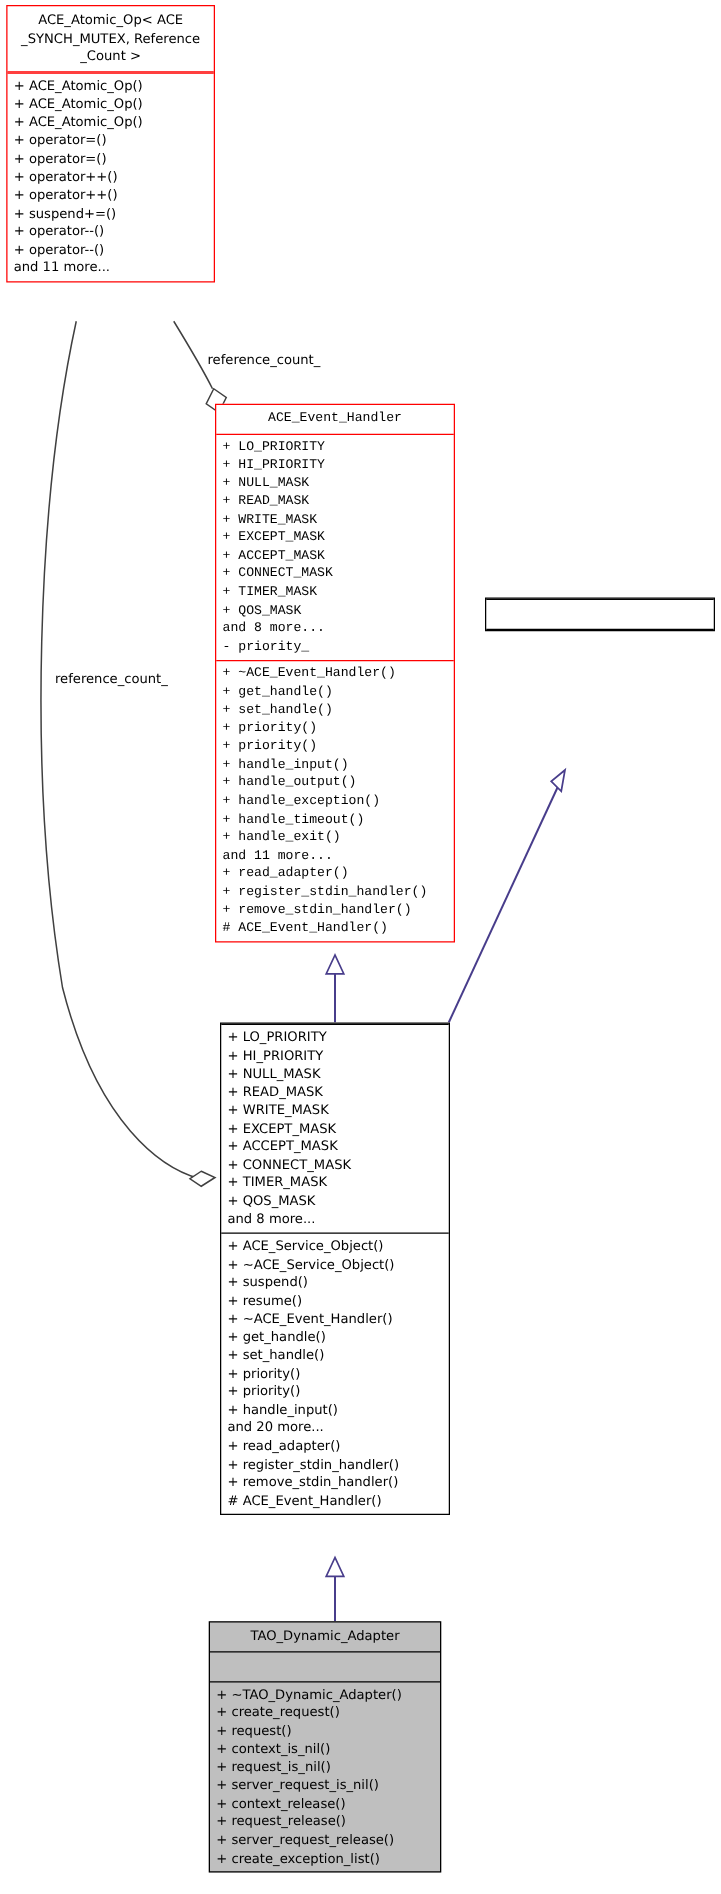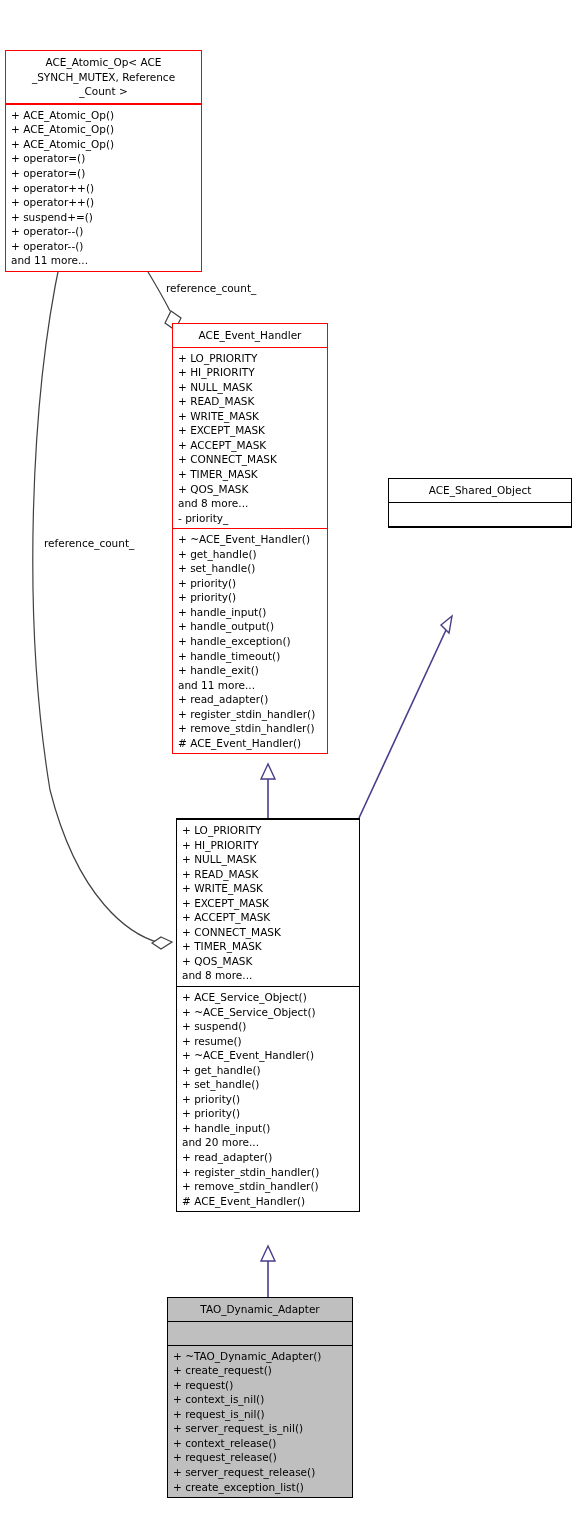--- a/index.html
+++ b/index.html
@@ -104,42 +104,42 @@
     <g>
       <line x1="268" y1="1297" x2="268" y2="1261" stroke="#483d8b" stroke-width="1.6"></line>
       <polygon points="268,1246 261,1261 275,1261" fill="#ffffff" stroke="#483d8b" stroke-width="1.4"></polygon>
     </g>
   </svg>
 
   <div class="edge-label" style="left:166px; top:282px;">reference_count_</div>
 
   <div class="edge-label" style="left:44px; top:537px;">reference_count_</div>
 
-  <div class="uml-box red" style="left:5px; top:4px; width:197px;margin-top:46px;">
+  <div class="uml-box red" style="left:5px; top:4px; width:167px;">
     <div class="box-title">ACE_Atomic_Op&lt; ACE
 _SYNCH_MUTEX, Reference
 _Count &gt;</div>
     <div class="sep"></div>
     <div class="sep"></div>
     <div class="compartment">
         <div class="row">+ ACE_Atomic_Op()</div>
         <div class="row">+ ACE_Atomic_Op()</div>
         <div class="row">+ ACE_Atomic_Op()</div>
         <div class="row">+ operator=()</div>
         <div class="row">+ operator=()</div>
         <div class="row">+ operator++()</div>
         <div class="row">+ operator++()</div>
         <div class="row">+ suspend+=()</div>
         <div class="row">+ operator--()</div>
         <div class="row">+ operator--()</div>
         <div class="row">and 11 more...</div>
       </div>
   </div>
 
-  <div class="uml-box red" style="left:172px; top:323px; width:156px;">
+  <div class="uml-box red" style="left:172px; top:323px; width:192px;font-family:Liberation Mono, monospace;">
     <div class="box-title">ACE_Event_Handler</div>
     <div class="sep"></div>
     <div class="compartment">
         <div class="row">+ LO_PRIORITY</div>
         <div class="row">+ HI_PRIORITY</div>
         <div class="row">+ NULL_MASK</div>
         <div class="row">+ READ_MASK</div>
         <div class="row">+ WRITE_MASK</div>
         <div class="row">+ EXCEPT_MASK</div>
         <div class="row">+ ACCEPT_MASK</div>
@@ -163,21 +163,20 @@
         <div class="row">+ handle_exit()</div>
         <div class="row">and 11 more...</div>
         <div class="row">+ read_adapter()</div>
         <div class="row">+ register_stdin_handler()</div>
         <div class="row">+ remove_stdin_handler()</div>
         <div class="row"># ACE_Event_Handler()</div>
       </div>
   </div>
 
   <div class="uml-box" style="left:388px; top:478px; width:184px;">
-    <div class="box-title">ACE_Shared_Object</div>
     <div class="sep"></div>
     <div class="compartment empty"></div>
     <div class="sep"></div>
   </div>
 
   <div class="uml-box" style="left:176px; top:818px; width:184px;">
     <div class="sep"></div>
     <div class="compartment">
         <div class="row">+ LO_PRIORITY</div>
         <div class="row">+ HI_PRIORITY</div>

